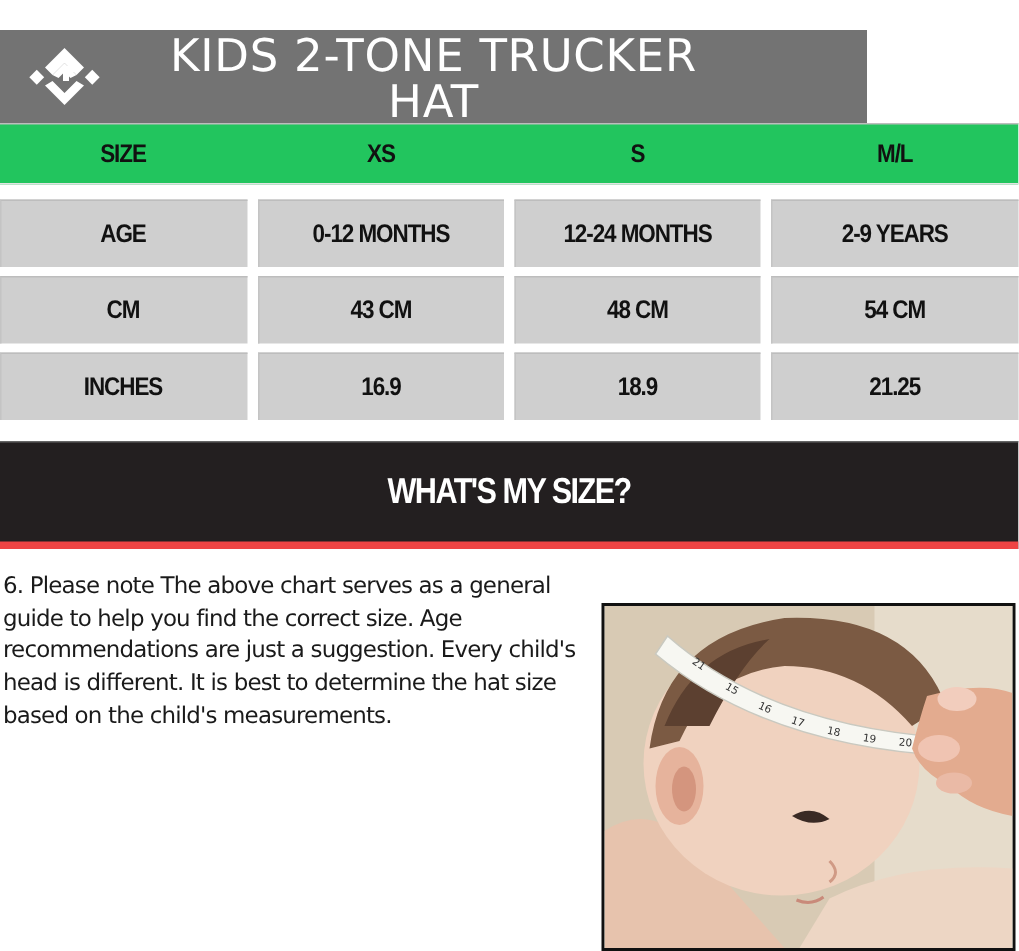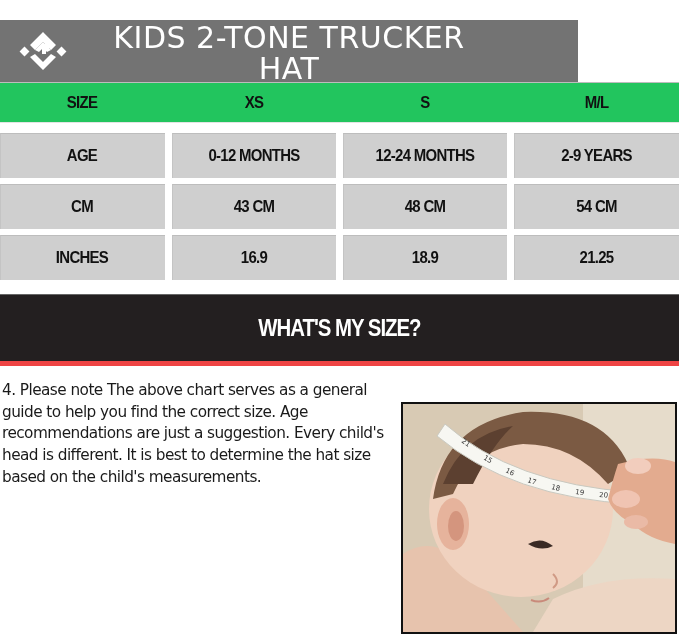--- a/index.html
+++ b/index.html
@@ -124,21 +124,21 @@
   <div class="cell" style="left:172px;top:235px;width:164px;height:45px;">16.9</div>
   <div class="cell" style="left:343px;top:235px;width:164px;height:45px;">18.9</div>
   <div class="cell" style="left:514px;top:235px;width:165px;height:45px;">21.25</div>
 </div>
 
 <div class="section-bar">
   <span class="label">WHAT'S MY SIZE?</span>
 </div>
 
 <div class="instructions">
-  <p>4.  Please note The above chart serves as a general guide to help you find the correct size. Age recommendations are just a suggestion. Every child's head is different. It is best to determine the hat size based on the child's measurements.</p>
+  <p>6.  Please note The above chart serves as a general guide to help you find the correct size. Age recommendations are just a suggestion. Every child's head is different. It is best to determine the hat size based on the child's measurements.</p>
 </div>
 
 <div class="photo">
   <svg width="272" height="228" viewBox="0 0 272 228">
 
     <rect x="0" y="0" width="272" height="228" fill="#d8cab4"></rect>
     <rect x="180" y="0" width="92" height="228" fill="#e6dccb"></rect>
 
     <path d="M0,150 Q30,130 60,160 L120,228 L0,228 Z" fill="#e7c3ad"></path>
     <path d="M150,195 Q200,170 272,175 L272,228 L130,228 Z" fill="#edd6c4"></path>

